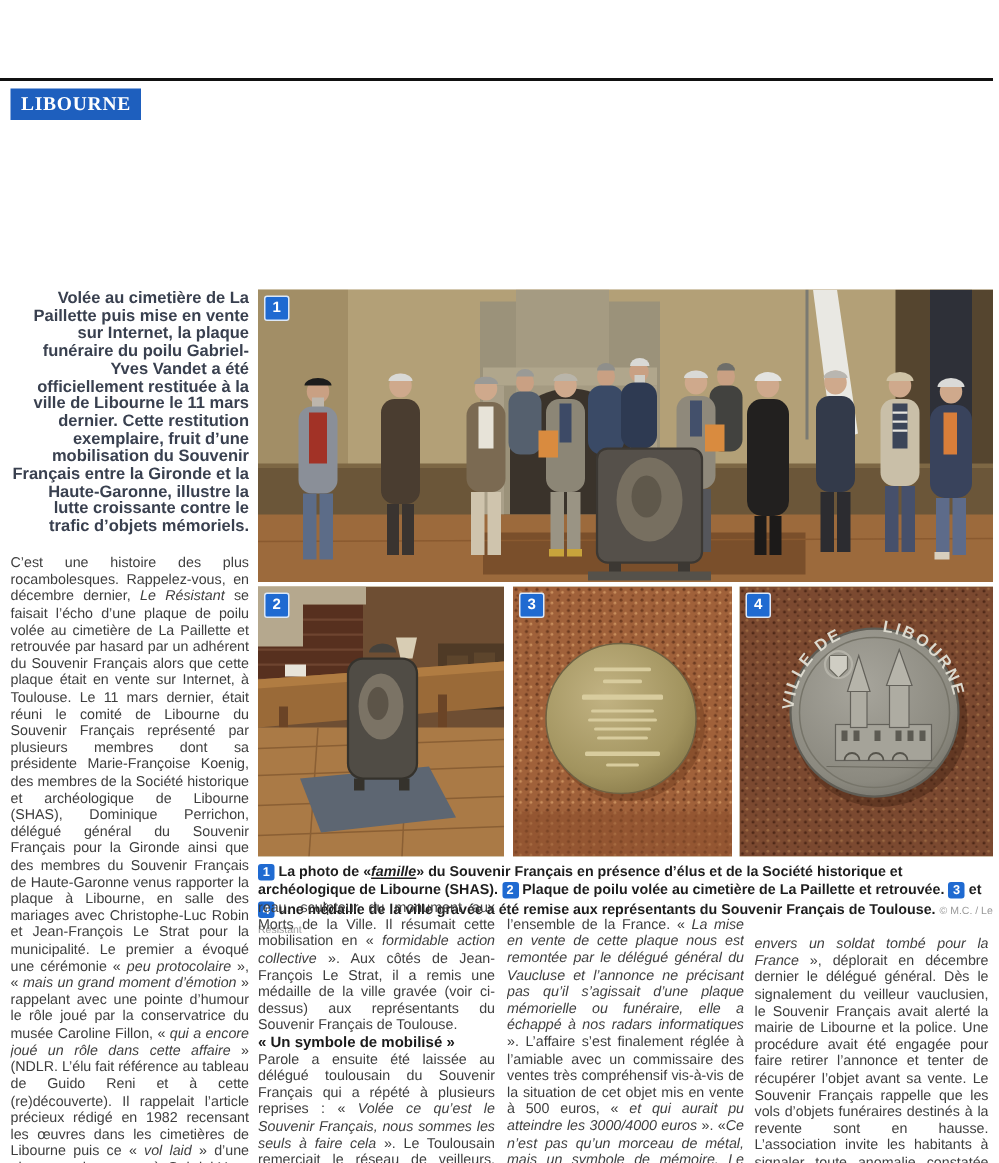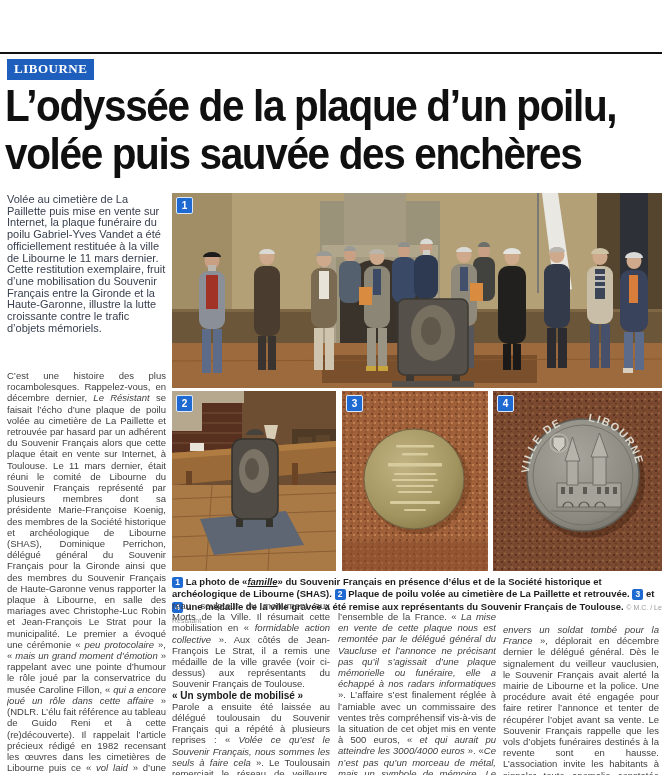--- a/index.html
+++ b/index.html
@@ -6,21 +6,21 @@
   #page{position:relative;width:662px;height:775px;background:#fff;overflow:hidden;
         font-family:"Liberation Sans",sans-serif;color:#3e3e3e;margin-top:48px;}
   .topline{position:absolute;top:4px;left:0;width:666px;height:2px;background:#111;}
   .kicker{position:absolute;top:11px;left:7px;background:#1e5fbe;color:#fff;
           font-family:"Liberation Serif",serif;font-weight:bold;font-size:13px;
           letter-spacing:.5px;padding:2px 7px 3px;}
   .headline{position:absolute;top:34px;left:5px;width:660px;color:#101010;}
   .hl-line{display:block;white-space:nowrap;transform:scaleX(.9);transform-origin:0 50%;
            font-weight:bold;font-size:45px;line-height:48px;letter-spacing:-1.5px;}
   .lede{position:absolute;top:146px;left:7px;width:159px;font-size:11px;line-height:11.7px;
-        font-weight:normal;color:#39404f;text-align:left;}
+        font-weight:bold;color:#39404f;text-align:right;}
   .bodycol{position:absolute;font-size:9.5px;line-height:11.2px;text-align:justify;
            overflow:hidden;color:#3e3e3e;}
   .bodycol p{margin:0;}
   .bodycol i{font-style:italic;}
   #col1{top:322px;left:7px;width:159px;height:450px;}
   #col2{top:552px;left:172px;width:158px;height:198px;}
   #col3{top:563px;left:338px;width:158px;height:198px;}
   #col4{top:576px;left:503px;width:156px;height:198px;}
   .subhead{font-weight:bold;color:#1a1a1a;font-size:10px;margin:4px 0 2px;text-align:left;}
   .byline{text-align:right;font-weight:bold;color:#151515;font-size:10px;margin-top:8px;}
@@ -41,24 +41,20 @@
           vertical-align:0;}
   .credit{font-weight:normal;color:#999;font-size:7px;}
 </style>
 </head>
 <body>
 
 <div id="page">
   <div class="topline"></div>
   <div class="kicker">LIBOURNE</div>
 
-  <div class="headline">
-    <span class="hl-line">L’odyssée de la plaque d’un poilu,</span>
-    <span class="hl-line">volée puis sauvée des enchères</span>
-  </div>
 
   <div class="lede">Volée au cimetière de La Paillette puis mise en vente sur Internet, la plaque funéraire du poilu Gabriel-Yves Vandet a été officiellement restituée à la ville de Libourne le 11 mars dernier. Cette restitution exemplaire, fruit d’une mobilisation du Souvenir Français entre la Gironde et la Haute-Garonne, illustre la lutte croissante contre le trafic d’objets mémoriels.</div>
 
   <div class="bodycol" id="col1">
     <p>C’est une histoire des plus rocambolesques. Rappelez-vous, en décembre dernier, <i>Le Résistant</i> se faisait l’écho d’une plaque de poilu volée au cimetière de La Paillette et retrouvée par hasard par un adhérent du Souvenir Français alors que cette plaque était en vente sur Internet, à Toulouse. Le 11 mars dernier, était réuni le comité de Libourne du Souvenir Français représenté par plusieurs membres dont sa présidente Marie-Françoise Koenig, des membres de la Société historique et archéologique de Libourne (SHAS), Dominique Perrichon, délégué général du Souvenir Français pour la Gironde ainsi que des membres du Souvenir Français de Haute-Garonne venus rapporter la plaque à Libourne, en salle des mariages avec Christophe-Luc Robin et Jean-François Le Strat pour la municipalité. Le premier a évoqué une cérémonie « <i>peu protocolaire</i> », « <i>mais un grand moment d’émotion</i> » rappelant avec une pointe d’humour le rôle joué par la conservatrice du musée Caroline Fillon, « <i>qui a encore joué un rôle dans cette affaire</i> » (NDLR. L’élu fait référence au tableau de Guido Reni et à cette (re)découverte). Il rappelait l’article précieux rédigé en 1982 recensant les œuvres dans les cimetières de Libourne puis ce « <i>vol laid</i> » d’une plaque en hommage à Gabriel-Yves Vandet, aviateur et poilu libournais mort pour la France en 1919, par ailleurs réalisée par Henri-Jean Mo-</p>
   </div>
 
   <div class="photos">
 
     <div class="ph" id="ph1">

